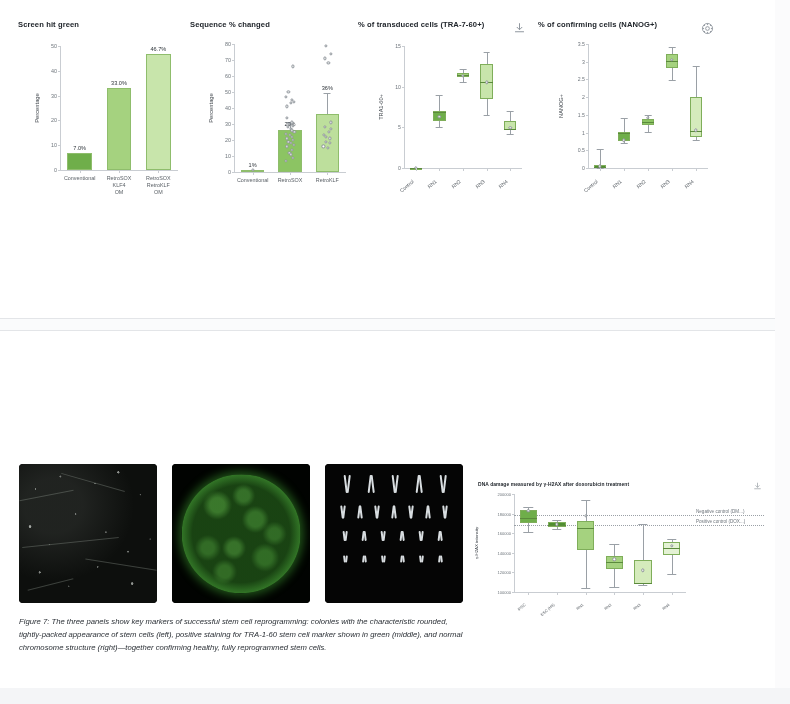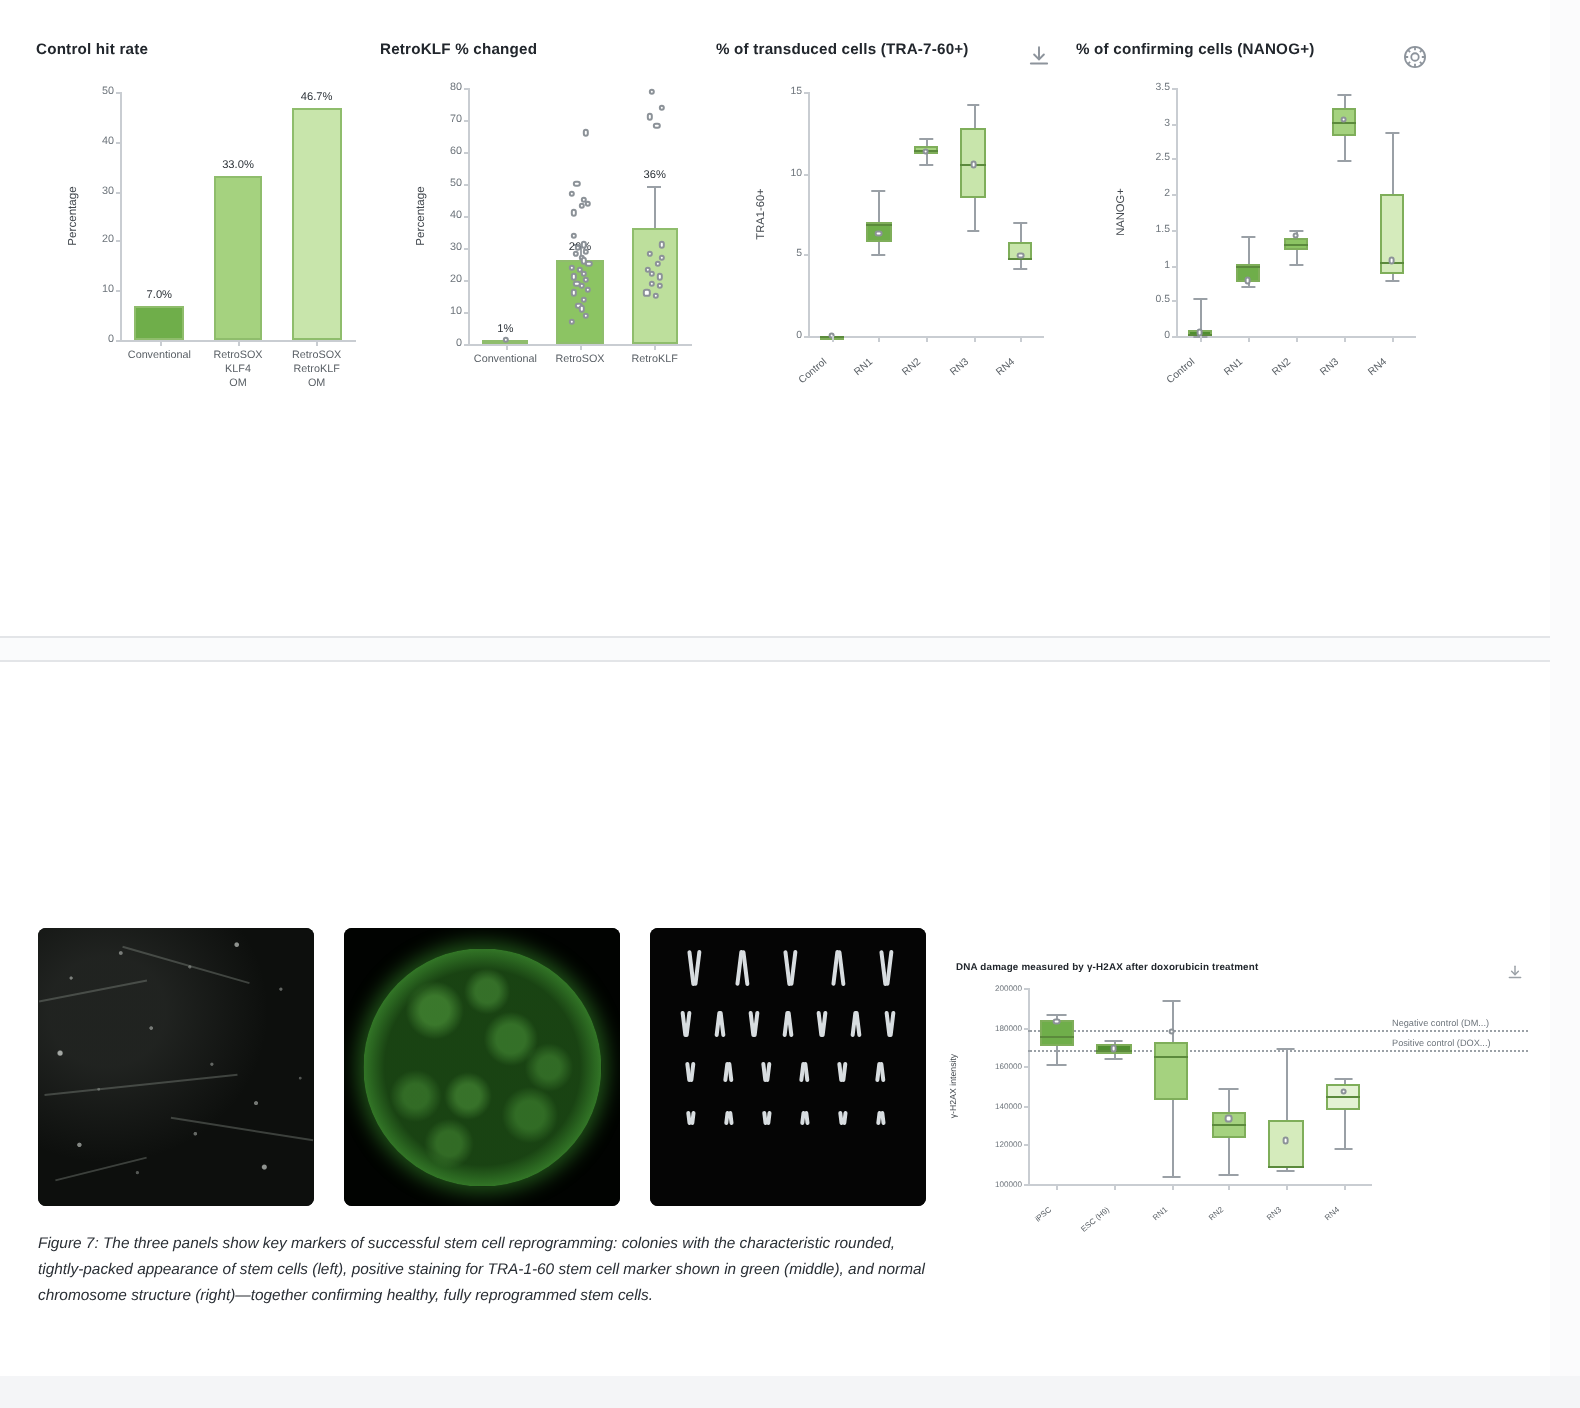--- a/index.html
+++ b/index.html
@@ -129,21 +129,21 @@
   }
 </style>
 </head>
 <body>
 
 <div class="page"></div>
 <div class="right-gutter"></div>
 <div class="footer-band"></div>
 
 <div class="panel" style="left:18px;top:20px;width:175px;height:180px;">
-  <div class="panel-title" style="left:4px;top:4px;">Control hit rate</div>
+  <div class="panel-title" style="left:4px;top:4px;">Screen hit green</div>
   <div class="plot" style="left:0;top:0;width:175px;height:180px;"></div>
 <div class="axis-line" style="left:42px;top:26px;width:1px;height:124px;"></div>
     <div class="axis-line" style="left:42px;top:150px;width:118px;height:1px;"></div>
     <div class="ytick" style="left:24px;top:150px;width:15px;">0</div>
     <div class="ytick-mark" style="left:39.5px;top:150px;"></div>
     <div class="ytick" style="left:24px;top:125.2px;width:15px;">10</div>
     <div class="ytick-mark" style="left:39.5px;top:125.2px;"></div>
     <div class="ytick" style="left:24px;top:100.4px;width:15px;">20</div>
     <div class="ytick-mark" style="left:39.5px;top:100.4px;"></div>
     <div class="ytick" style="left:24px;top:75.60000000000001px;width:15px;">30</div>
@@ -171,21 +171,21 @@
       <div>OM</div>
     </div>
     <div class="xlab-h" style="left:140.33333333333334px;top:155px;">
       <div>RetroSOX</div>
       <div>RetroKLF</div>
       <div>OM</div>
     </div>
   </div>
 
 <div class="panel" style="left:190px;top:20px;width:172px;height:180px;">
-  <div class="panel-title" style="left:4px;top:4px;">RetroKLF % changed</div>
+  <div class="panel-title" style="left:4px;top:4px;">Sequence % changed</div>
 <div class="axis-line" style="left:44px;top:24px;width:1px;height:128px;"></div>
     <div class="axis-line" style="left:44px;top:152px;width:112px;height:1px;"></div>
     <div class="ytick" style="left:26px;top:152px;width:15px;">0</div>
     <div class="ytick-mark" style="left:41.5px;top:152px;"></div>
     <div class="ytick" style="left:26px;top:136px;width:15px;">10</div>
     <div class="ytick-mark" style="left:41.5px;top:136px;"></div>
     <div class="ytick" style="left:26px;top:120px;width:15px;">20</div>
     <div class="ytick-mark" style="left:41.5px;top:120px;"></div>
     <div class="ytick" style="left:26px;top:104px;width:15px;">30</div>
     <div class="ytick-mark" style="left:41.5px;top:104px;"></div>

